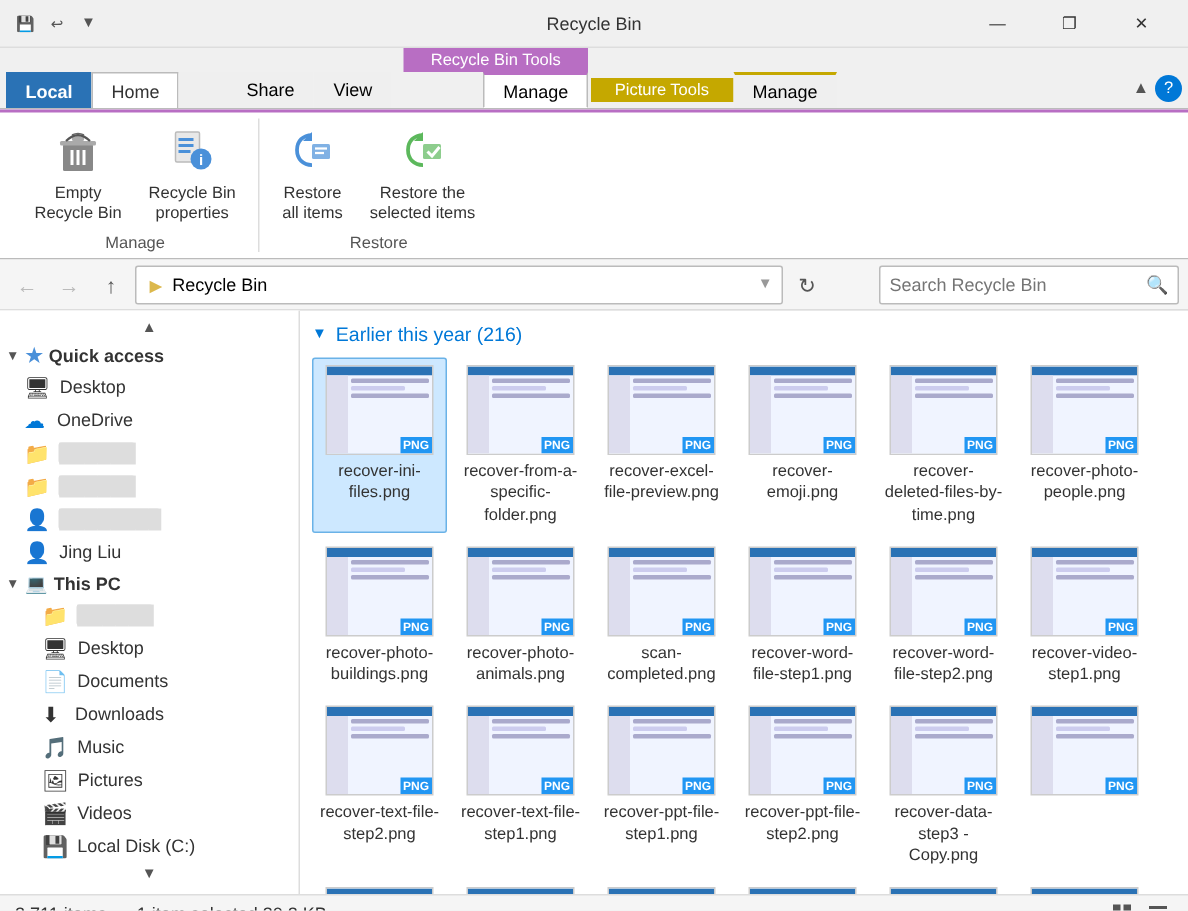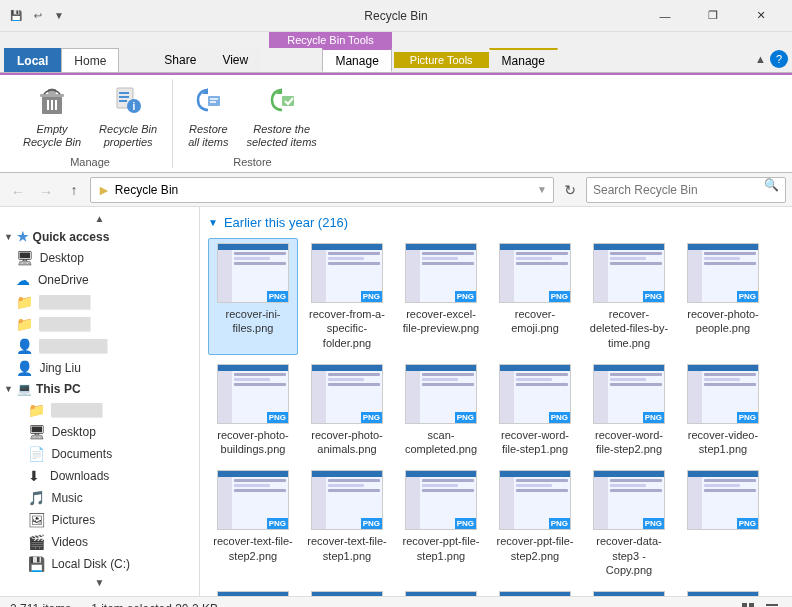--- a/index.html
+++ b/index.html
@@ -68,21 +68,21 @@
       flex-direction: column;
       align-items: center;
       padding: 4px 6px;
       cursor: pointer;
       border: 1px solid transparent;
       border-radius: 2px;
       min-width: 50px;
       text-align: center;
     }
     .ribbon-btn .icon { font-size: 28px; line-height: 1; margin-bottom: 2px; }
-    .ribbon-btn .label { font-size: 11px; color: #333; line-height: 1.2; font-style: italic; }
+    .ribbon-btn .label { font-size: 11px; color: #333; line-height: 1.2; }
 
     
     .nav-bar {
       background: #f5f5f5;
       height: 34px;
       display: flex;
       align-items: center;
       padding: 0 6px;
       border-bottom: 1px solid #ddd;
       gap: 4px;
@@ -101,22 +101,24 @@
       border-radius: 2px;
     }
     .address-folder-icon { color: #dcb84c; margin-right: 4px; font-size: 14px; }
     .nav-refresh { width: 24px; height: 24px; background: none; border: 1px solid transparent; cursor: pointer; display: flex; align-items: center; justify-content: center; font-size: 14px; color: #555; }
     .search-box {
       width: 200px;
       height: 26px;
       border: 1px solid #bbb;
       background: #fff;
       display: flex;
+      align-items: center;
       padding: 0 6px;
       border-radius: 2px;
+      margin-left: 32px;
     }
     .search-input { border: none; outline: none; font-size: 12px; color: #aaa; flex: 1; background: none; }
     .search-icon { color: #555; font-size: 12px; }
 
     
     .main-area {
       display: flex;
       height: calc(607px - 32px - 28px - 100px - 34px - 24px);
     }
 

